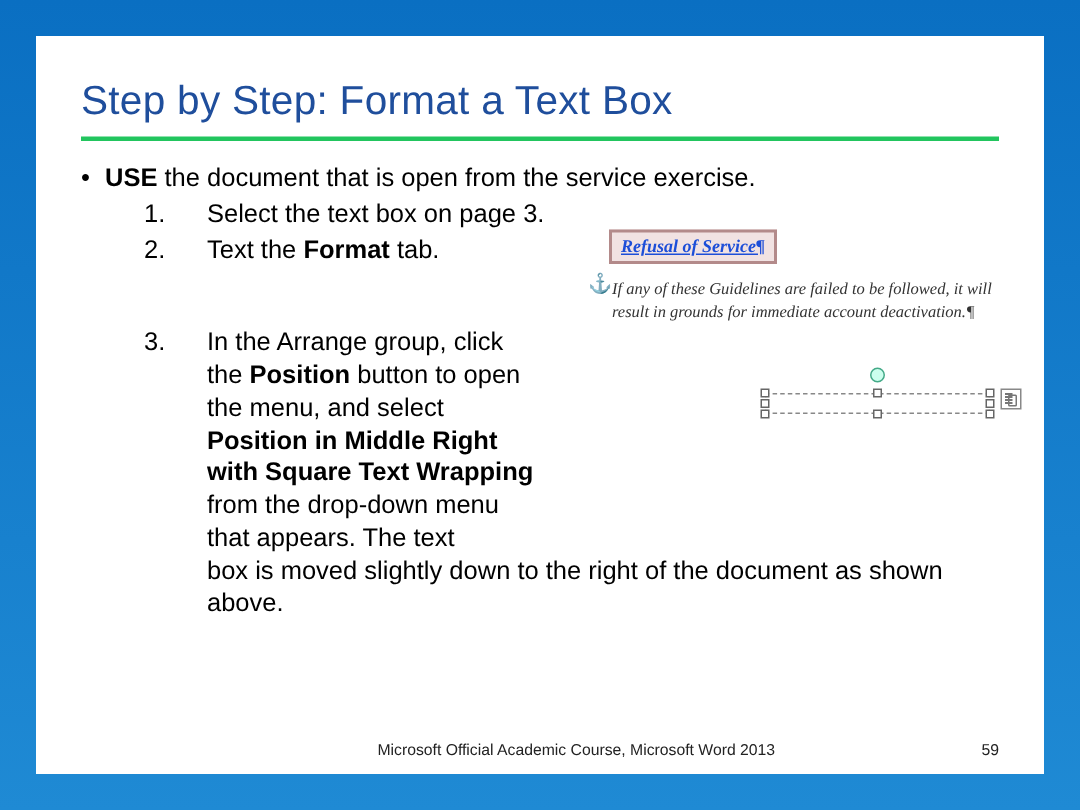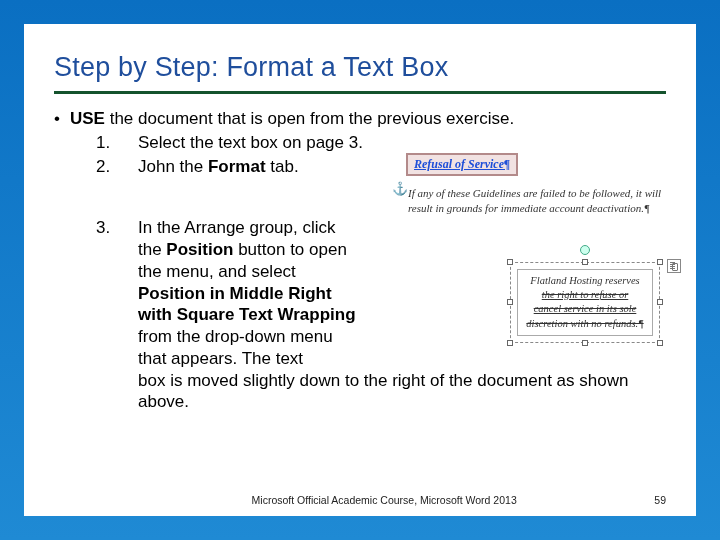--- a/index.html
+++ b/index.html
@@ -15,21 +15,21 @@
     position: absolute;
     top: 24px; left: 24px; right: 24px; bottom: 24px;
     background: #fff;
     padding: 28px 30px 16px 30px;
   }
   .title {
     font-size: 27px;
     color: #1f4e9c;
     font-weight: 400;
     padding-bottom: 8px;
-    border-bottom: 3px solid #14532d;
+    border-bottom: 3px solid #22c55e;
     margin-bottom: 14px;
     letter-spacing: 0.2px;
   }
   .body {
     font-size: 17px;
     color: #000;
     line-height: 1.28;
     position: relative;
   }
   .lead {
@@ -171,29 +171,29 @@
 </head>
 <body>
 
 <div class="page">
 
   <h1 class="title">Step by Step: Format a Text Box</h1>
 
   <div class="body">
 
     <div class="lead">
-      <span class="b">USE</span><span> the document that is open from the previous exercise.</span>
+      <span class="b">USE</span><span> the document that is open from the service exercise.</span>
     </div>
 
     <ol class="steps">
       <li>
         <span>Select the text box on page 3.</span>
       </li>
       <li>
-        <span>John the </span><span class="b">Format</span><span> tab.</span>
+        <span>Text the </span><span class="b">Format</span><span> tab.</span>
       </li>
       <li>
         <div class="step3-text">
           <span>In the Arrange group, click the </span><span class="b">Position</span><span> button to open the menu, and select </span><span class="b">Position in Middle Right with Square Text Wrapping</span><span> from the drop-down menu that appears. The text</span>
         </div>
         <div class="step3-tail">box is moved slightly down to the right of the document as shown above.</div>
       </li>
     </ol>
 
     <div class="figure">
@@ -205,26 +205,20 @@
         <span class="rotate"></span>
         <span class="layout-icon"></span>
         <span class="handle h-tl"></span>
         <span class="handle h-tm"></span>
         <span class="handle h-tr"></span>
         <span class="handle h-ml"></span>
         <span class="handle h-mr"></span>
         <span class="handle h-bl"></span>
         <span class="handle h-bm"></span>
         <span class="handle h-br"></span>
-        <div class="textbox-inner">
-          <div>Flatland Hosting reserves</div>
-          <div class="strike">the right to refuse or</div>
-          <div class="strike">cancel service in its sole</div>
-          <div class="strike2">discretion with no refunds.¶</div>
-        </div>
       </div>
     </div>
 
   </div>
 
   <div class="footer">
     <span class="m">Microsoft Official Academic Course, Microsoft Word 2013</span>
     <span class="p">59</span>
   </div>
 

